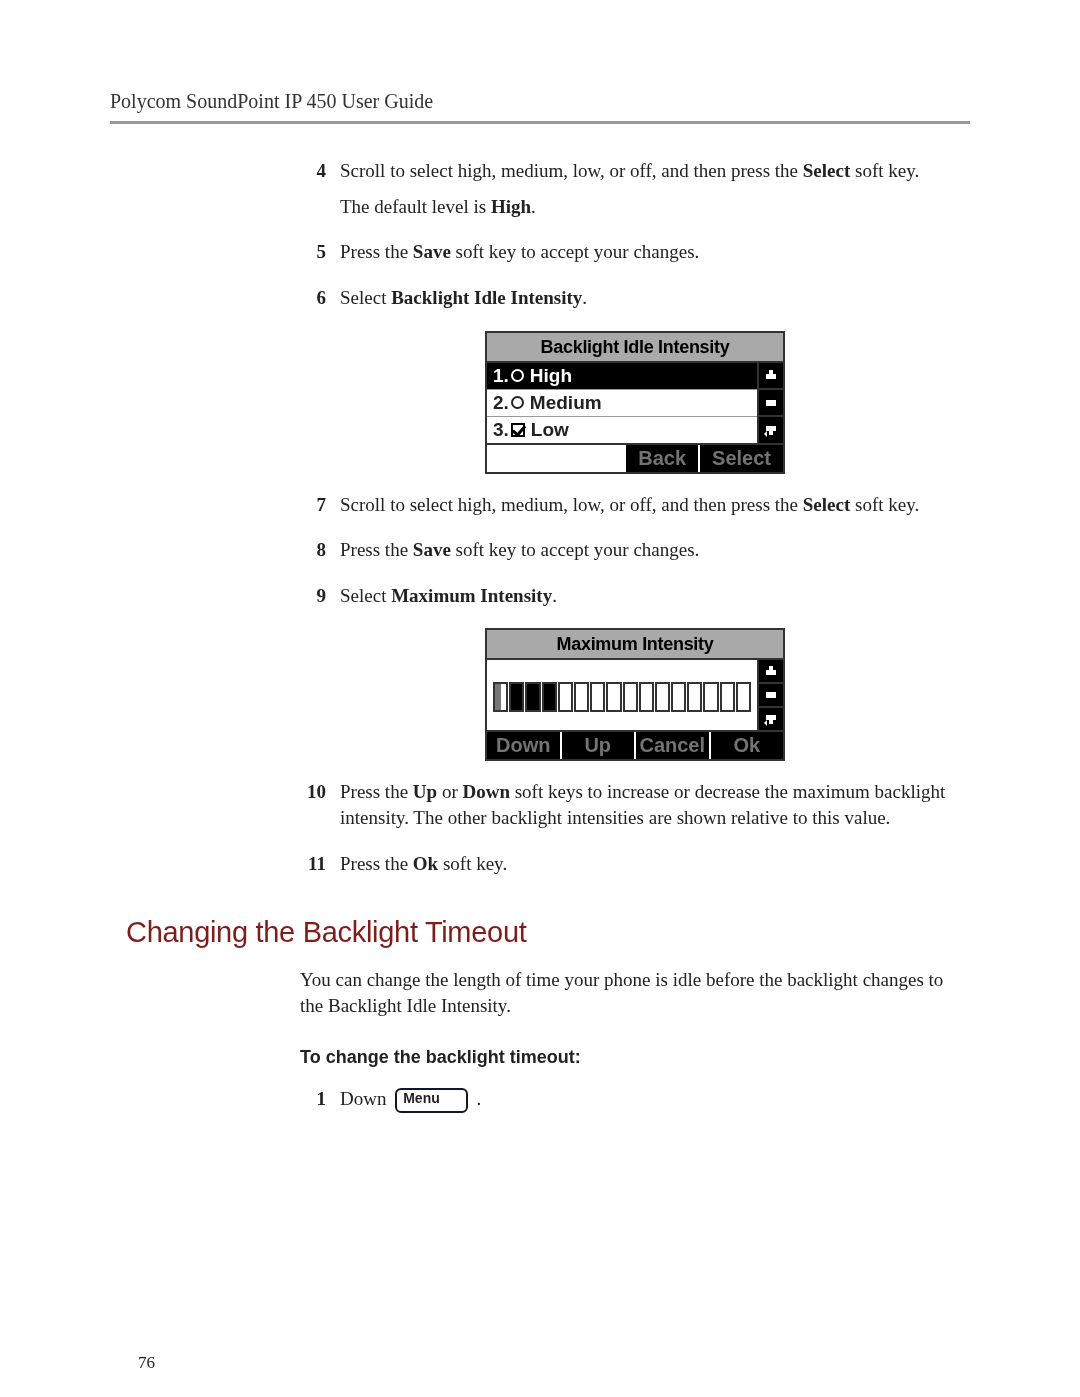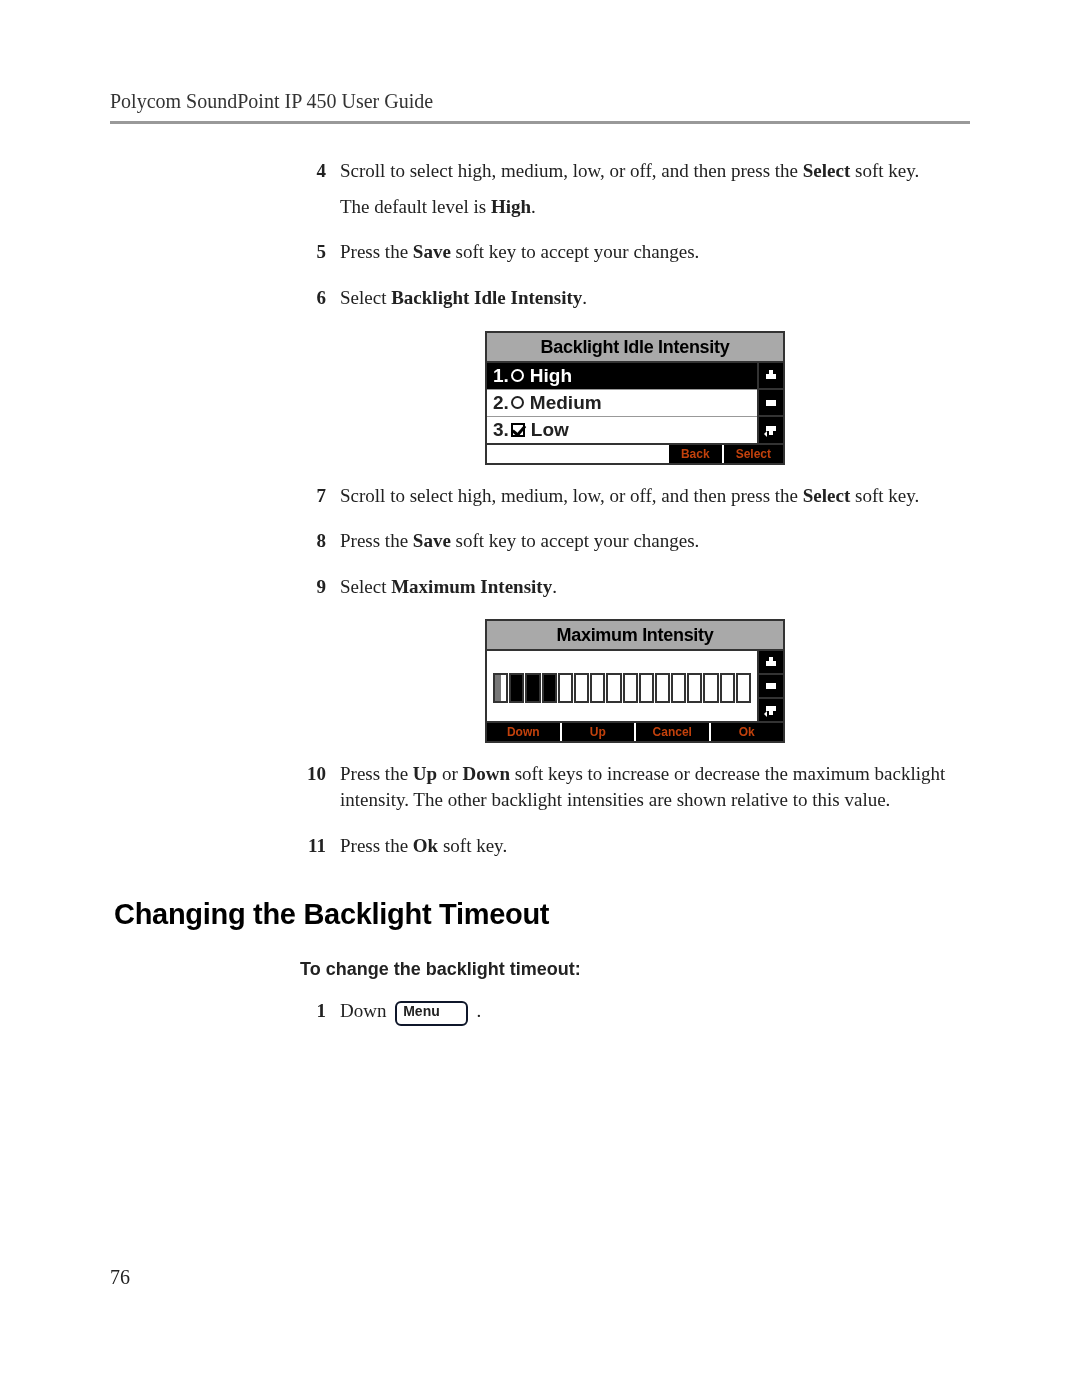--- a/index.html
+++ b/index.html
@@ -38,35 +38,36 @@
     text-align: right;
     font-weight: bold;
     margin-right: 14px;
     flex-shrink: 0;
   }
   .step-body { flex: 1; }
   .step-body p { margin-bottom: 10px; }
   .bold { font-weight: bold; }
   .section-h2 {
     font-family: "Arial Narrow", Arial, sans-serif;
-    font-weight: bold;
+    font-weight: normal;
     font-size: 29px;
-    color: #000000;
+    color: #7f1d1d;
     letter-spacing: -0.3px;
-    margin: 30px 0 18px 4px;
+    margin: 30px 0 18px 16px;
   }
   .sub-h {
     font-family: Arial, sans-serif;
     font-weight: bold;
     font-size: 18px;
     margin: 28px 0 18px 0;
   }
   .page-num {
-    font-size: 20px;
+    font-size: 17px;
     margin-top: 230px;
+    margin-left: 28px;
   }
 
   
   .fig {
     margin: 10px auto 18px auto;
     width: 300px;
     border: 2px solid #333;
     background: #fff;
     font-family: Arial, sans-serif;
   }
@@ -114,22 +115,22 @@
     flex:1; border-bottom:2px solid #333; background:#000;
     display:flex; align-items:center; justify-content:center;
   }
   .side-ic:last-child { border-bottom:none; }
   .side-ic svg { width: 16px; height: 16px; }
   .fig-soft {
     display:flex; border-top:2px solid #333;
   }
   .soft-spacer { flex:1; }
   .soft-btn {
-    background:#000; color:#c2410c; font-weight:bold;
-    font-size:12px; padding:2px 12px; border-left:2px solid #fff;
+    background:#000; color:#737373; font-weight:bold;
+    font-size:20px; padding:2px 12px; border-left:2px solid #fff;
     text-align:center;
   }
   .soft-btn:first-child { border-left:none; }
   .soft4 .soft-btn { flex:1; padding:2px 0; border-left:2px solid #fff; }
   .soft4 .soft-btn:first-child { border-left:none; }
 
   
   .int-area { padding: 22px 6px 8px 6px; }
   .int-bar { display:flex; gap:1px; height:30px; }
   .cell {
@@ -310,20 +311,21 @@
       <div class="step-body">
         <p><span>Press the </span><span class="bold">Ok</span><span> soft key.</span></p>
       </div>
     </div>
 
   </div>
 
   <h2 class="section-h2">Changing the Backlight Timeout</h2>
 
   <div class="content">
+    <p style="font-size:19px;line-height:1.35;margin-bottom:10px;">You can change the length of time your phone is idle before the backlight changes to the Backlight Idle Intensity.</p>
 
     <div class="sub-h">To change the backlight timeout:</div>
 
     <div class="step">
       <div class="step-num">1</div>
       <div class="step-body">
         <p>
           <span>Down</span>
           <span class="menu-key">Menu</span>
           <span>.</span>

